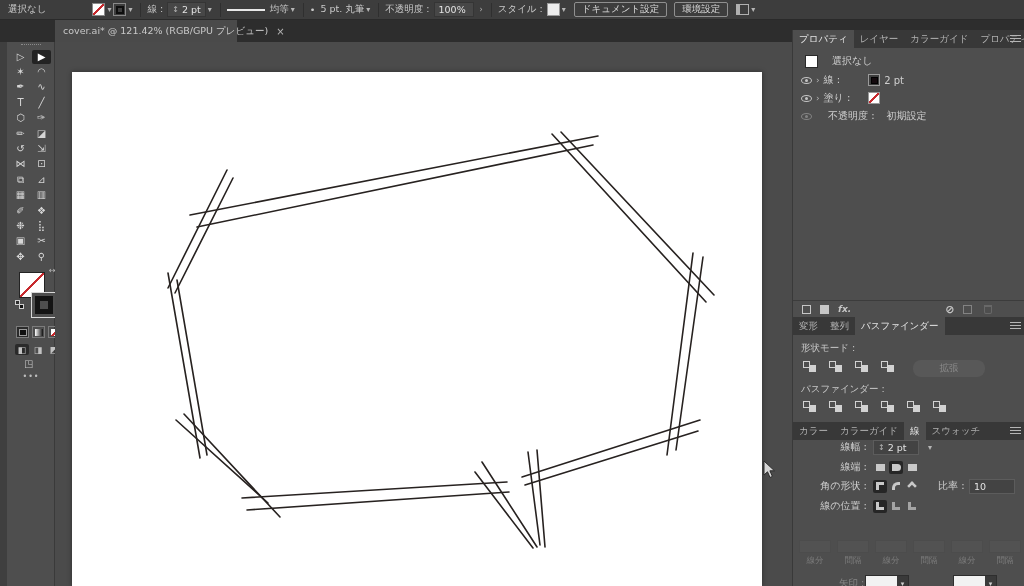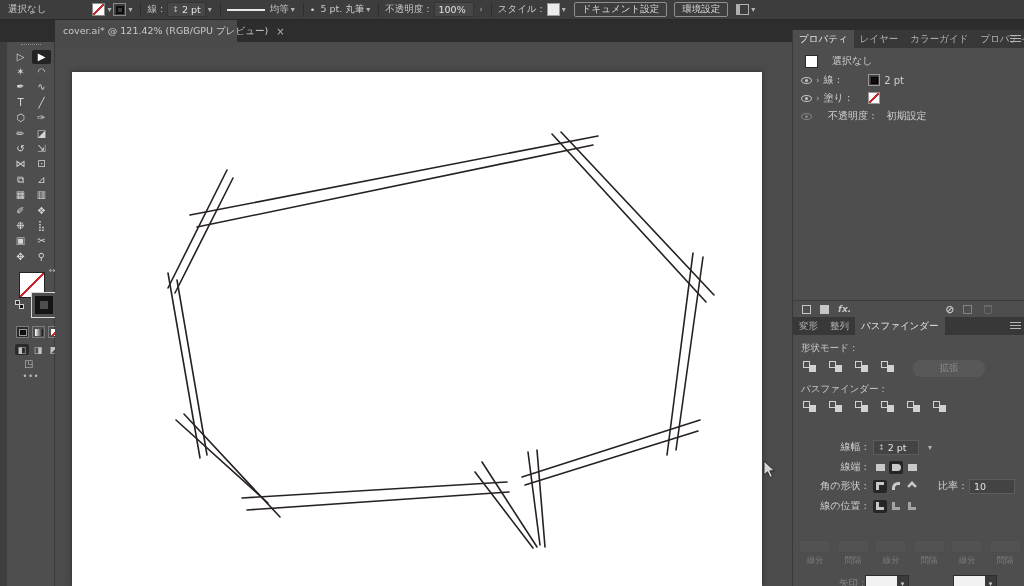--- a/index.html
+++ b/index.html
@@ -412,20 +412,27 @@
           </span>
         </div>
         <div class="pfbtn">
           <span class="sq2">
             <b></b>
             <i></i>
           </span>
         </div>
       </div>
 
+    <div class="ptabs" style="position:absolute; left:0; top:392px">
+      <div class="ptab">カラー</div>
+      <div class="ptab">カラーガイド</div>
+      <div class="ptab active">線</div>
+      <div class="ptab">スウォッチ</div>
+      <div class="hamb"></div>
+    </div>
 
     <div class="prow" style="left:0; top:417px; width:232px">
       <span style="position:absolute; left:74px; transform:translateX(-100%)">線幅 :</span>
       <span class="sfield" style="position:absolute; left:80px; width:46px">
         <span class="chev" style="margin:0 3px 0 0">↕</span>
         <span>2 pt</span>
       </span>
       <span class="chev" style="position:absolute; left:133px">▾</span>
     </div>
 

